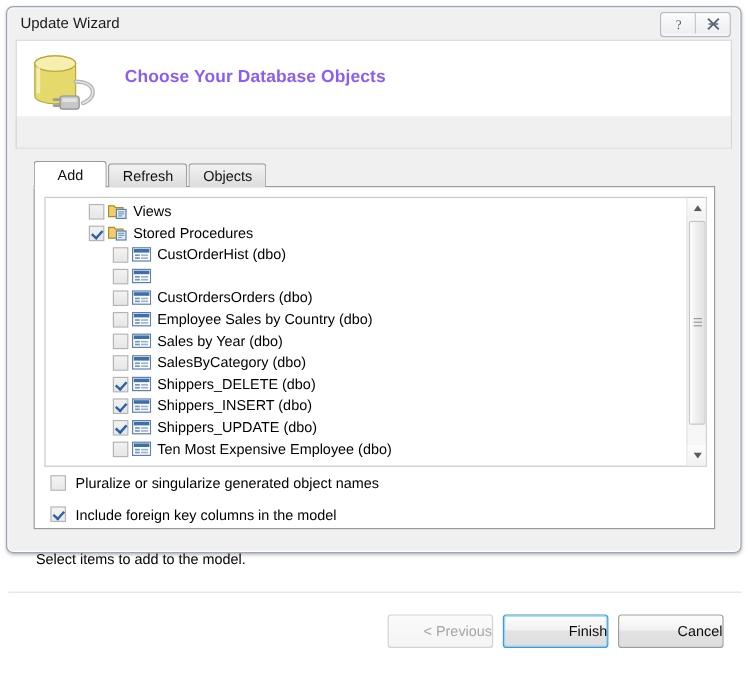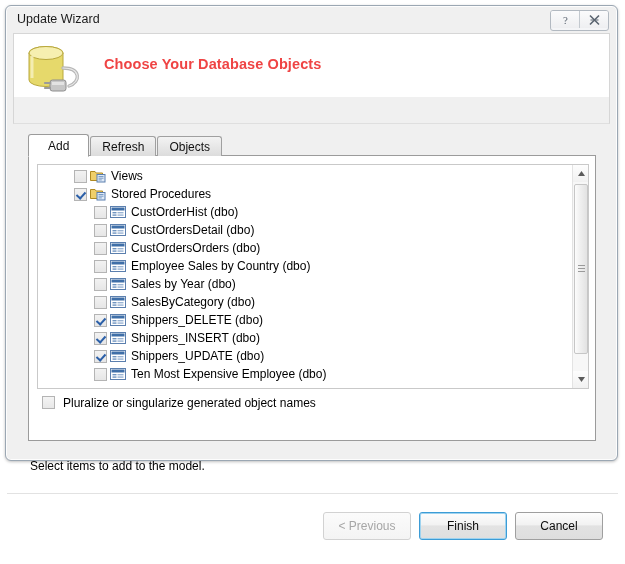--- a/index.html
+++ b/index.html
@@ -82,21 +82,21 @@
     border: 1px solid #d6d6d6;
     border-bottom: none;
     box-sizing: border-box;
   }
   .header-title {
     position: absolute;
     left: 90px;
     top: 22px;
     font-size: 14.5px;
     font-weight: bold;
-    color: #ef4444;
+    color: #8b5cf6;
     letter-spacing: 0.1px;
   }
   .db-icon {
     position: absolute;
     left: 9px;
     top: 8px;
     width: 72px;
     height: 55px;
   }
   .header-strip {
@@ -334,21 +334,21 @@
     width: 88px;
     height: 28px;
     font-family: "Liberation Sans", sans-serif;
     font-size: 12px;
     color: #0d0d0d;
     background: linear-gradient(to bottom, #fdfdfd 0%, #f2f2f2 45%, #e2e2e2 50%, #dedede 100%);
     border: 1px solid #9f9f9f;
     border-radius: 3px;
     display: flex;
     align-items: center;
-    justify-content: center;
+    justify-content: flex-end;
     box-sizing: border-box;
   }
   .btn.disabled {
     color: #a6a6a6;
     background: linear-gradient(to bottom, #fbfbfb 0%, #f4f4f4 100%);
     border-color: #d2d2d2;
   }
   .btn.default {
     border: 1px solid #3c9cd6;
     box-shadow: 0 0 0 1px #9fd3ef inset;
@@ -454,21 +454,20 @@
           <span class="node-icon">
             <svg width="16" height="14" viewBox="0 0 16 14">
               <rect x="0.5" y="1.5" width="15" height="11" fill="#ffffff" stroke="#5b7fae" stroke-width="1"></rect>
               <rect x="1.5" y="2.5" width="13" height="3" fill="#3f6fa8"></rect>
               <rect x="2.5" y="7" width="4" height="1.4" fill="#6f94c0"></rect>
               <rect x="2.5" y="9.4" width="4" height="1.4" fill="#6f94c0"></rect>
               <rect x="7.5" y="7" width="6" height="1.4" fill="#9ab4d4"></rect>
               <rect x="7.5" y="9.4" width="6" height="1.4" fill="#9ab4d4"></rect>
             </svg>
           </span>
-          <span class="tree-label">CustOrdersDetail (dbo)</span>
         </div>
 
         <div class="tree-row child">
           <span class="cb"></span>
           <span class="node-icon">
             <svg width="16" height="14" viewBox="0 0 16 14">
               <rect x="0.5" y="1.5" width="15" height="11" fill="#ffffff" stroke="#5b7fae" stroke-width="1"></rect>
               <rect x="1.5" y="2.5" width="13" height="3" fill="#3f6fa8"></rect>
               <rect x="2.5" y="7" width="4" height="1.4" fill="#6f94c0"></rect>
               <rect x="2.5" y="9.4" width="4" height="1.4" fill="#6f94c0"></rect>
@@ -604,20 +603,24 @@
             <path d="M0 0 L7 0 L3.5 5 Z" fill="#5b5b5b"></path>
           </svg>
         </div>
       </div>
     </div>
 
     <div class="opt-row r1">
       <span class="opt-cb"></span>
       <span class="opt-label">Pluralize or singularize generated object names</span>
     </div>
+    <div class="opt-row r2">
+      <span class="opt-cb checked"></span>
+      <span class="opt-label">Include foreign key columns in the model</span>
+    </div>
 
   </div>
 
   <div class="status">Select items to add to the model.</div>
 
   <div class="footer-sep"></div>
   <div class="buttons">
     <div class="btn disabled">
       <span>&lt; Previous</span>
     </div>

